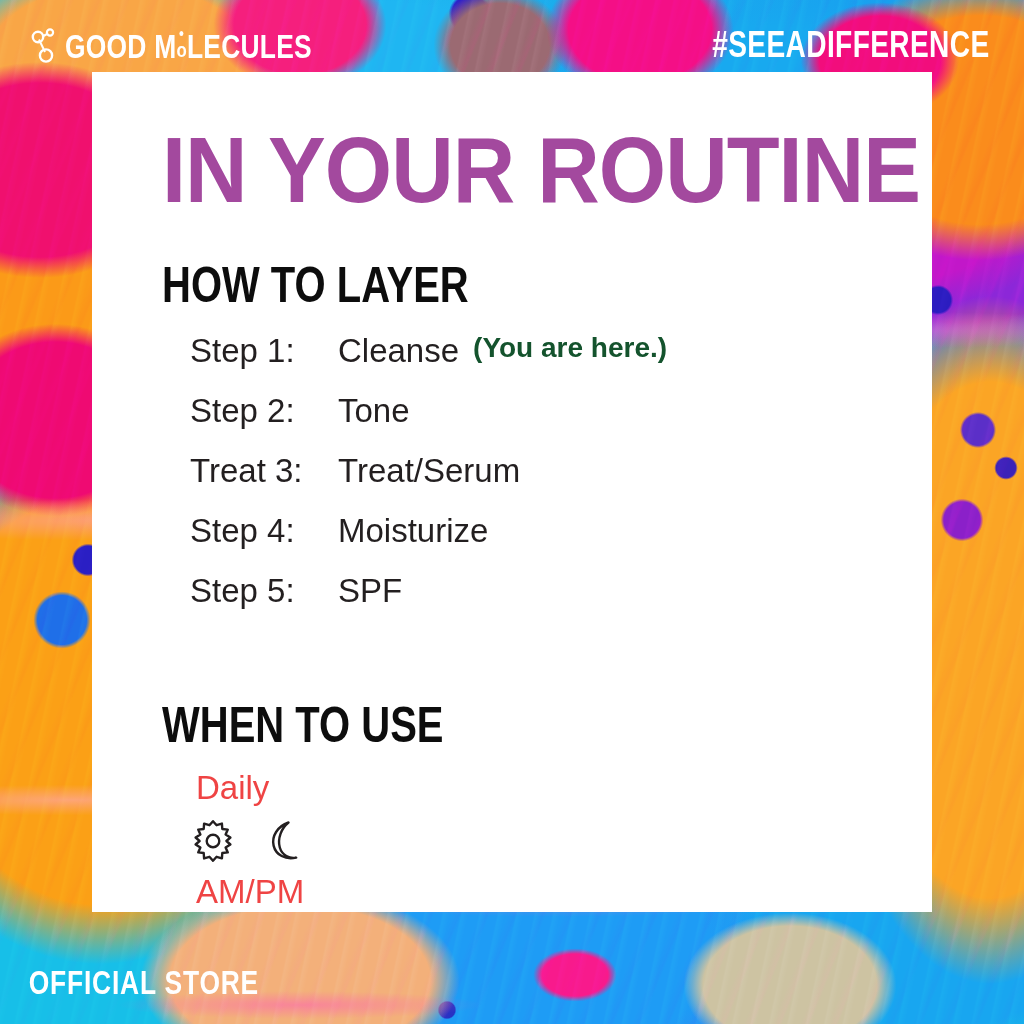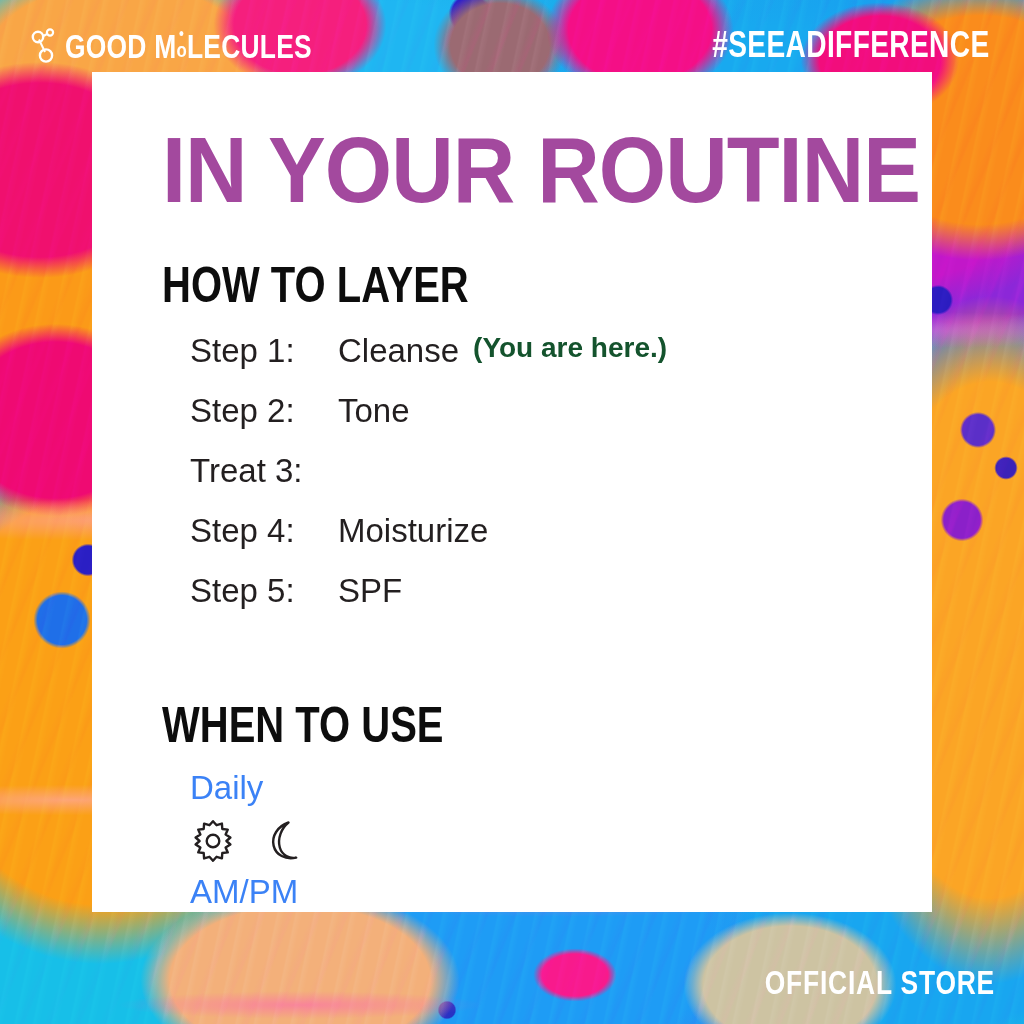--- a/index.html
+++ b/index.html
@@ -117,21 +117,21 @@
     font-weight:bold;
     letter-spacing:0.5px;
     transform:scaleX(0.78);
     transform-origin:right center;
     white-space:nowrap;
     z-index:5;
   }
 
   .store-tag {
     position:absolute; left:0; right:0; bottom:22px;
-    text-align:right;
+    text-align:left;
     color:#fff;
     font-size:33px;
     font-weight:bold;
     letter-spacing:1px;
     z-index:5;
   }
   .store-tag span {
     display:inline-block;
     transform:scaleX(0.80);
   }
@@ -188,22 +188,23 @@
   .here-note {
     color:#14532d;
     font-weight:bold;
     font-size:28px;
     margin-left:14px;
   }
 
   .when-body { margin:20px 0 0 98px; }
   .when-line {
     font-size:33px;
-    color:#3b82f6;
+    color:#ef4444;
     line-height:1.1;
+    margin-left:6px;
   }
   .when-icons {
     display:flex;
     align-items:center;
     gap:22px;
     margin:12px 0 10px 0;
     height:46px;
   }
   .when-icons svg { display:block; }
   .am-pm { margin-top:8px; }
@@ -241,20 +242,21 @@
         <span class="step-label">Step 1:</span>
         <span class="step-value">Cleanse</span>
         <span class="here-note">(You are here.)</span>
       </li>
       <li class="step-row">
         <span class="step-label">Step 2:</span>
         <span class="step-value">Tone</span>
       </li>
       <li class="step-row">
         <span class="step-label">Treat 3:</span>
+        <span class="step-value">Treat/Serum</span>
       </li>
       <li class="step-row">
         <span class="step-label">Step 4:</span>
         <span class="step-value">Moisturize</span>
       </li>
       <li class="step-row">
         <span class="step-label">Step 5:</span>
         <span class="step-value">SPF</span>
       </li>
     </ul>

